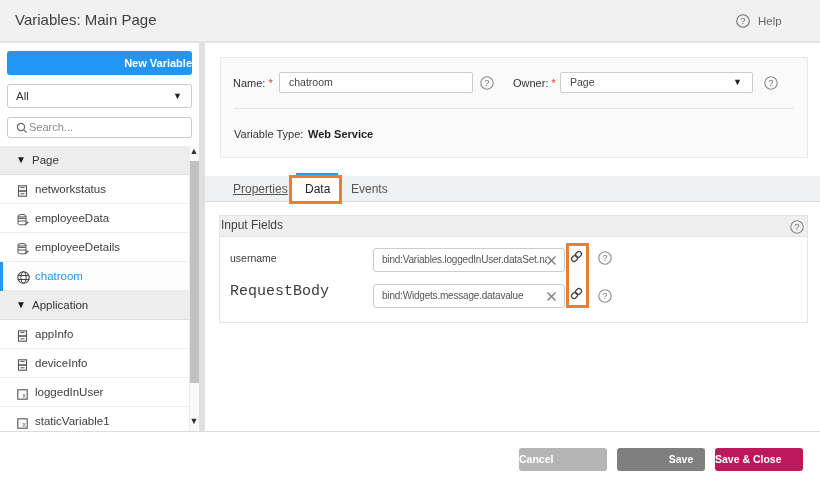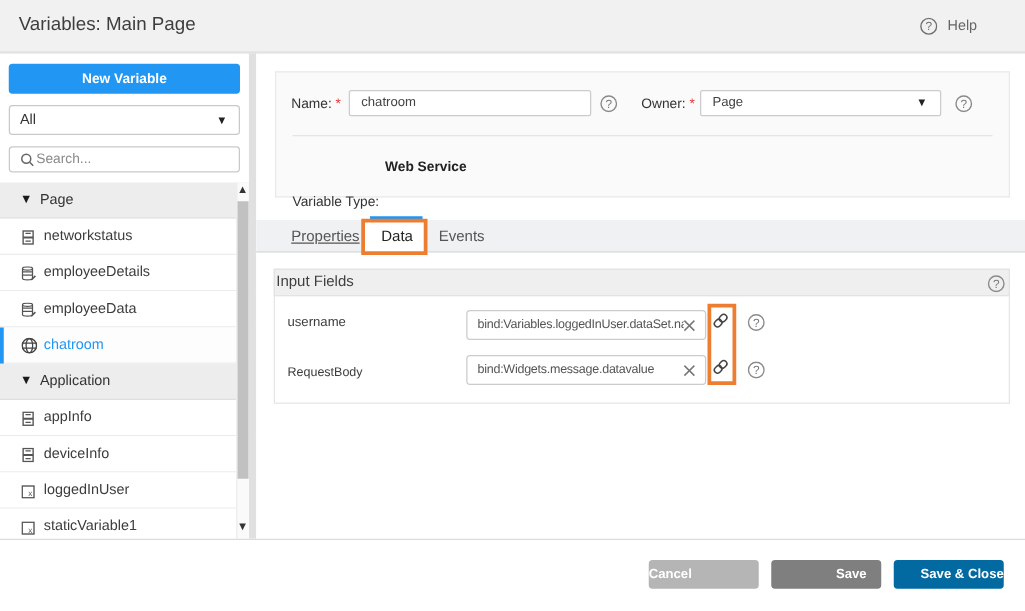--- a/index.html
+++ b/index.html
@@ -19,21 +19,21 @@
 <div class="abs" style="left:15px;top:11px;font-size:15px;color:#3e3e3e;">Variables: Main Page</div>
 <svg class="abs" style="left:736px;top:14px;" width="14" height="14" viewBox="0 0 14 14">
   <circle cx="7" cy="7" r="6.3" fill="none" stroke="#6f6f6f" stroke-width="1.1"></circle>
   <text x="7" y="10.4" font-size="9.5" fill="#6f6f6f" text-anchor="middle" font-family="Liberation Sans">?</text>
 </svg>
 <div class="abs" style="left:758px;top:15px;font-size:11.5px;color:#666;">Help</div>
 
 <div class="abs" style="left:199px;top:43px;width:6px;height:388px;background:#e0e0e0;"></div>
 
 <div class="abs" style="left:0;top:43px;width:199px;height:388px;background:#fff;overflow:hidden;" id="sidebar">
-  <div class="abs" style="left:7px;top:8px;width:185px;height:24px;background:#2196f3;border-radius:3px;color:#fff;font-size:11px;font-weight:bold;text-align:center;line-height:24px;">New Variable</div>
+  <div class="abs" style="left:7px;top:8px;width:185px;height:24px;background:#2196f3;border-radius:3px;color:#fff;font-size:11px;font-weight:bold;text-align:right;line-height:24px;">New Variable</div>
   <div class="abs" style="left:7px;top:41px;width:185px;height:24px;background:#fff;border:1px solid #c9c9c9;border-radius:3px;font-size:11.5px;color:#333;line-height:22px;padding-left:8px;">All
     <span style="position:absolute;right:9px;top:0;font-size:9px;color:#222;">▼</span>
   </div>
   <div class="abs" style="left:7px;top:74px;width:185px;height:21px;background:#fff;border:1px solid #c9c9c9;border-radius:3px;font-size:11px;color:#8a8a8a;line-height:19px;padding-left:21px;">Search...
     <svg class="abs" style="left:8px;top:4px;" width="12" height="12" viewBox="0 0 12 12">
         <circle cx="5" cy="5" r="3.6" fill="none" stroke="#666" stroke-width="1.2"></circle>
         <line x1="7.8" y1="7.8" x2="10.6" y2="10.6" stroke="#666" stroke-width="1.2"></line>
       </svg>
   </div>
 
@@ -52,31 +52,31 @@
         <span class="tlab">networkstatus</span>
       </div>
     <div class="trow">
         <span class="ticon"><svg width="12" height="12" viewBox="0 0 12 12">
             <ellipse cx="5" cy="1.8" rx="4" ry="1.3" fill="none" stroke="#555" stroke-width="1"></ellipse>
             <path d="M1,1.8 L1,9.6 C1,10.3 2.8,10.9 5,10.9 C7.2,10.9 9,10.3 9,9.6 L9,1.8" fill="none" stroke="#555" stroke-width="1"></path>
             <line x1="1" y1="4.4" x2="9" y2="4.4" stroke="#555" stroke-width="1"></line>
             <line x1="1" y1="7" x2="9" y2="7" stroke="#555" stroke-width="1"></line>
             <path d="M8,11 L11.3,7.7" stroke="#555" stroke-width="1.3"></path>
           </svg></span>
-        <span class="tlab">employeeDetails</span>
+        <span class="tlab">employeeData</span>
       </div>
     <div class="trow">
         <span class="ticon"><svg width="12" height="12" viewBox="0 0 12 12">
             <ellipse cx="5" cy="1.8" rx="4" ry="1.3" fill="none" stroke="#555" stroke-width="1"></ellipse>
             <path d="M1,1.8 L1,9.6 C1,10.3 2.8,10.9 5,10.9 C7.2,10.9 9,10.3 9,9.6 L9,1.8" fill="none" stroke="#555" stroke-width="1"></path>
             <line x1="1" y1="4.4" x2="9" y2="4.4" stroke="#555" stroke-width="1"></line>
             <line x1="1" y1="7" x2="9" y2="7" stroke="#555" stroke-width="1"></line>
             <path d="M8,11 L11.3,7.7" stroke="#555" stroke-width="1.3"></path>
           </svg></span>
-        <span class="tlab">employeeData</span>
+        <span class="tlab">employeeDetails</span>
       </div>
     <div class="trow" style="background:#fdfdfd;">
       <span style="position:absolute;left:0;top:0;width:3px;height:29px;background:#2196f3;"></span>
       <span class="ticon"><svg width="13" height="13" viewBox="0 0 13 13">
             <circle cx="6.5" cy="6.5" r="5.7" fill="none" stroke="#444" stroke-width="1.1"></circle>
             <ellipse cx="6.5" cy="6.5" rx="2.6" ry="5.7" fill="none" stroke="#444" stroke-width="1"></ellipse>
             <line x1="0.8" y1="4.5" x2="12.2" y2="4.5" stroke="#444" stroke-width="1"></line>
             <line x1="0.8" y1="8.5" x2="12.2" y2="8.5" stroke="#444" stroke-width="1"></line>
           </svg></span>
       <span class="tlab" style="color:#2196f3;">chatroom</span>
@@ -136,21 +136,21 @@
     </svg>
   <div class="abs" style="left:308px;top:34px;font-size:11px;color:#333;">Owner: <span style="color:#e53935;">*</span></div>
   <div class="abs" style="left:355px;top:29px;width:193px;height:21px;background:#fff;border:1px solid #ccc;border-radius:2px;font-size:10.5px;color:#444;line-height:19px;padding-left:9px;">Page
     <span style="position:absolute;right:10px;top:0;font-size:9px;color:#222;">▼</span>
   </div>
   <svg class="abs qmark" style="left:559px;top:32.5px;" width="14" height="14" viewBox="0 0 14 14">
       <circle cx="7" cy="7" r="6.2"></circle>
       <text x="7" y="10.3" font-size="9.5" text-anchor="middle" font-family="Liberation Sans">?</text>
     </svg>
   <div class="abs" style="left:29px;top:65px;width:560px;height:1px;background:#e4e4e4;"></div>
-  <div class="abs" style="left:29px;top:85px;font-size:11px;color:#333;margin-top:28px;">Variable Type:</div>
+  <div class="abs" style="left:29px;top:85px;font-size:11px;color:#333;">Variable Type:</div>
   <div class="abs" style="left:103px;top:85px;font-size:11px;color:#222;font-weight:bold;">Web Service</div>
 
   <div class="abs" style="left:0;top:133px;width:615px;height:26px;background:#f0f1f2;border-bottom:1px solid #d9d9d9;"></div>
   <div class="abs" style="left:87px;top:133px;width:47px;height:26px;background:#fff;"></div>
   <div class="abs" style="left:91px;top:130px;width:42px;height:3px;background:#2196f3;"></div>
   <div class="abs" style="left:28px;top:139px;font-size:12px;color:#555;text-decoration:underline;">Properties</div>
   <div class="abs" style="left:100px;top:139px;font-size:12px;color:#222;">Data</div>
   <div class="abs" style="left:146px;top:139px;font-size:12px;color:#555;">Events</div>
   <div class="abs" style="left:84px;top:132px;width:53px;height:29px;border:3px solid #ed7d31;"></div>
 
@@ -174,21 +174,21 @@
       <g transform="rotate(45 6.5 6.5)" fill="none" stroke="#444" stroke-width="1.25">
         <rect x="4" y="0.5" width="5" height="6.4" rx="2.5"></rect>
         <rect x="4" y="6.1" width="5" height="6.4" rx="2.5"></rect>
       </g>
     </svg>
   <svg class="abs qmark" style="left:393px;top:208px;" width="14" height="14" viewBox="0 0 14 14">
       <circle cx="7" cy="7" r="6.2"></circle>
       <text x="7" y="10.3" font-size="9.5" text-anchor="middle" font-family="Liberation Sans">?</text>
     </svg>
 
-  <div class="abs" style="left:25px;top:250px;font-size:10px;color:#3c3c3c;">RequestBody</div>
+  <div class="abs" style="left:25px;top:240px;font-size:15px;color:#3c3c3c;font-family:Liberation Mono, monospace;">RequestBody</div>
   <div class="abs" style="left:168px;top:241px;width:192px;height:24px;background:#fff;border:1px solid #ccc;border-radius:3px;font-size:10px;letter-spacing:-0.2px;color:#555;line-height:22px;">
       <span style="position:absolute;left:8px;top:0;width:165px;overflow:hidden;white-space:nowrap;display:block;height:22px;">bind:Widgets.message.datavalue</span>
     <svg style="position:absolute;right:7px;top:6px;" width="11" height="11" viewBox="0 0 11 11">
         <line x1="1.5" y1="1.5" x2="9.5" y2="9.5" stroke="#777" stroke-width="1.2"></line>
         <line x1="9.5" y1="1.5" x2="1.5" y2="9.5" stroke="#777" stroke-width="1.2"></line>
       </svg>
   </div>
   <svg class="abs" style="left:365px;top:244px;" width="13" height="13" viewBox="0 0 13 13">
       <g transform="rotate(45 6.5 6.5)" fill="none" stroke="#444" stroke-width="1.25">
         <rect x="4" y="0.5" width="5" height="6.4" rx="2.5"></rect>
@@ -199,13 +199,13 @@
       <circle cx="7" cy="7" r="6.2"></circle>
       <text x="7" y="10.3" font-size="9.5" text-anchor="middle" font-family="Liberation Sans">?</text>
     </svg>
 
   <div class="abs" style="left:361px;top:200px;width:23px;height:65px;border:3px solid #ed7d31;"></div>
 </div>
 
 <div class="abs" style="left:0;top:431px;width:820px;height:58px;background:#fff;border-top:1px solid #dcdcdc;"></div>
 <div class="abs btn" style="left:519px;top:448px;width:88px;height:23px;background:#b5b5b5;border-radius:3px;color:#fff;font-size:10.5px;font-weight:bold;text-align:left;line-height:23px;">Cancel</div>
 <div class="abs btn" style="left:617px;top:448px;width:88px;height:23px;background:#7f7f7f;border-radius:3px;color:#fff;font-size:10.5px;font-weight:bold;text-align:center;line-height:23px;padding-left:40px;">Save</div>
-<div class="abs btn" style="left:715px;top:448px;width:88px;height:23px;background:#0369a1;border-radius:3px;color:#fff;font-size:10.5px;font-weight:bold;text-align:right;line-height:23px;">Save &amp; Close</div>
+<div class="abs btn" style="left:715px;top:448px;width:88px;height:23px;background:#be185d;border-radius:3px;color:#fff;font-size:10.5px;font-weight:bold;text-align:left;line-height:23px;">Save &amp; Close</div>
 
 </body></html>

